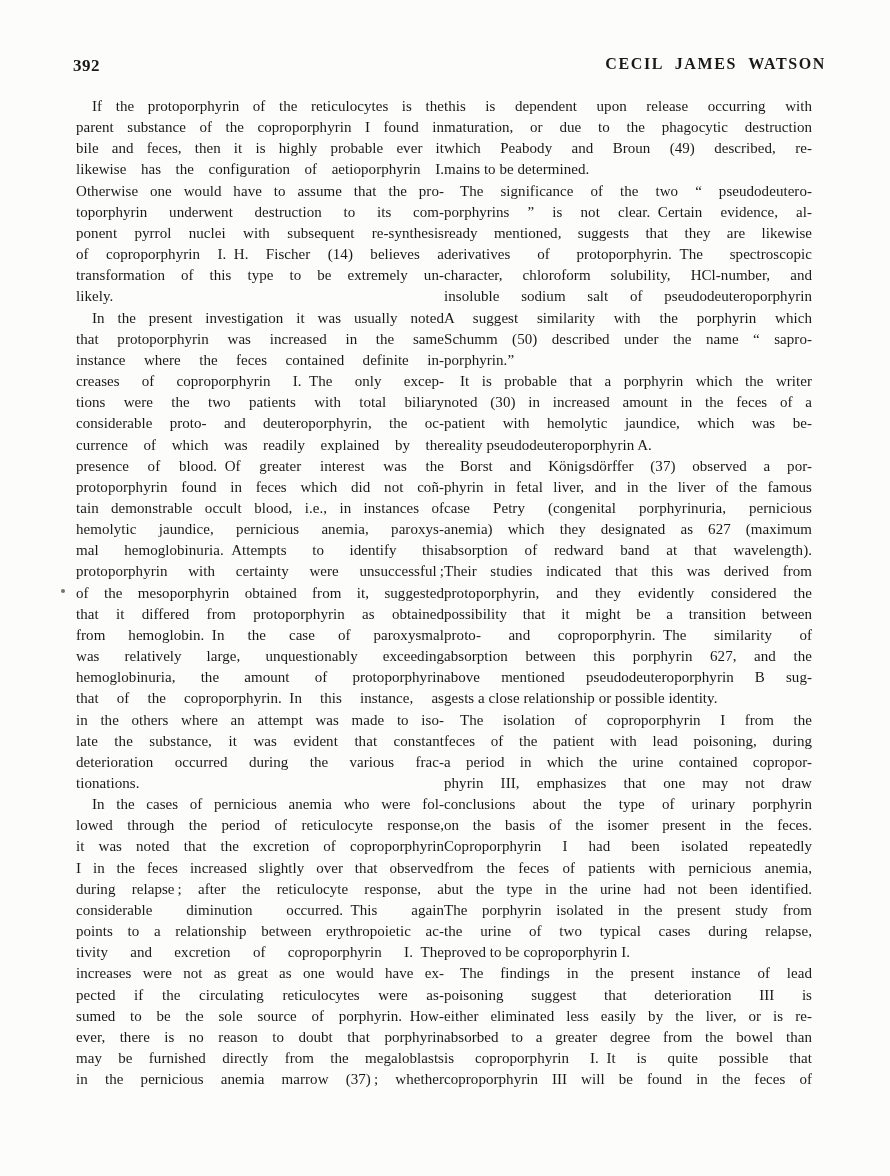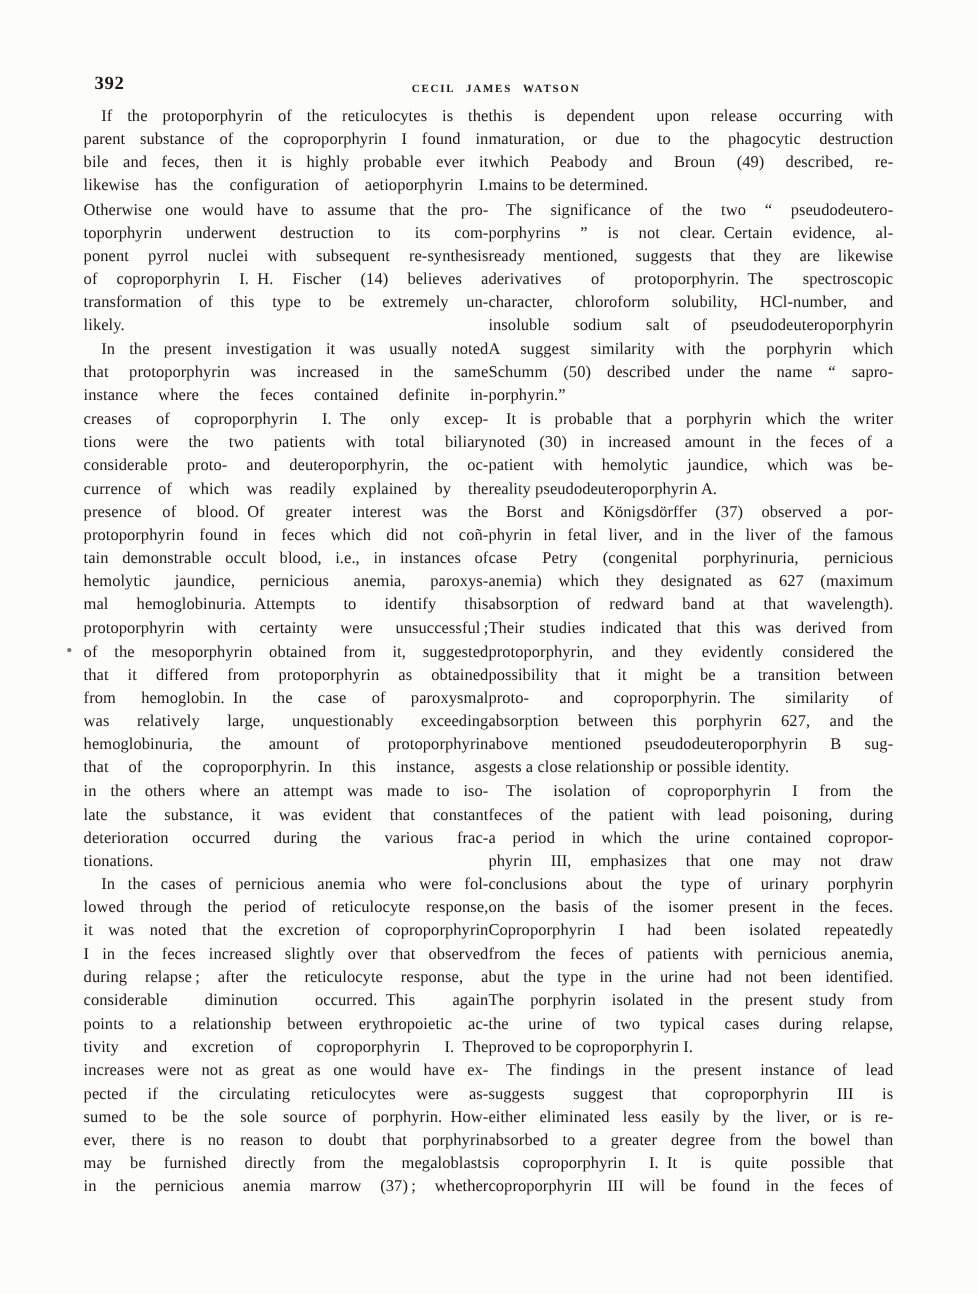--- a/index.html
+++ b/index.html
@@ -6,27 +6,27 @@
   body {
     width: 890px; height: 1176px;
     position: relative;
     background: #fcfcfa;
     font-family: "Liberation Serif", "DejaVu Serif", serif;
     color: #1b1916;
     overflow: hidden;
   }
   .page { position: absolute; inset: 0; }
   .page-number {
-    position: absolute; left: 86px; top: 56px;
-    font-size: 17px; font-weight: 700; letter-spacing: 0.5px; margin-top: 10px;
+    position: absolute; left: 73px; top: 56px;
+    font-size: 17px; font-weight: 700; letter-spacing: 0.5px;
   }
   .running-title {
-    position: absolute; left: 76px; top: 76px; width: 750px;
-    text-align: center;
-    font-size: 10px; font-weight: 700;
+    position: absolute; left: 76px; top: 55px; width: 750px;
+    text-align: right;
+    font-size: 16px; font-weight: 700;
     letter-spacing: 1.6px; word-spacing: 6px;
   }
   .columns {
     position: absolute; left: 76px; top: 96px;
     display: flex; 
   }
   .col { flex: 0 0 368px; width: 368px; }
   .para { margin: 0; }
   .line {
     font-size: 15px;
@@ -154,21 +154,21 @@
           <div class="line just">on the basis of the isomer present in the feces.</div>
           <div class="line just">Coproporphyrin I had been isolated repeatedly</div>
           <div class="line just">from the feces of patients with pernicious anemia,</div>
           <div class="line just">but the type in the urine had not been identified.</div>
           <div class="line just">The porphyrin isolated in the present study from</div>
           <div class="line just">the urine of two typical cases during relapse,</div>
           <div class="line">proved to be coproporphyrin I.</div>
         </div>
         <div class="para">
           <div class="line just indent">The findings in the present instance of lead</div>
-          <div class="line just">suggests suggest that coproporphyrin III is</div>
+          <div class="line just">poisoning suggest that deterioration III is</div>
           <div class="line just">either eliminated less easily by the liver, or is re-</div>
           <div class="line just">absorbed to a greater degree from the bowel than</div>
           <div class="line just">is coproporphyrin I. It is quite possible that</div>
           <div class="line just">coproporphyrin III will be found in the feces of</div>
         </div>
       </div>
   </div>
 </div>
 
 </body></html>

